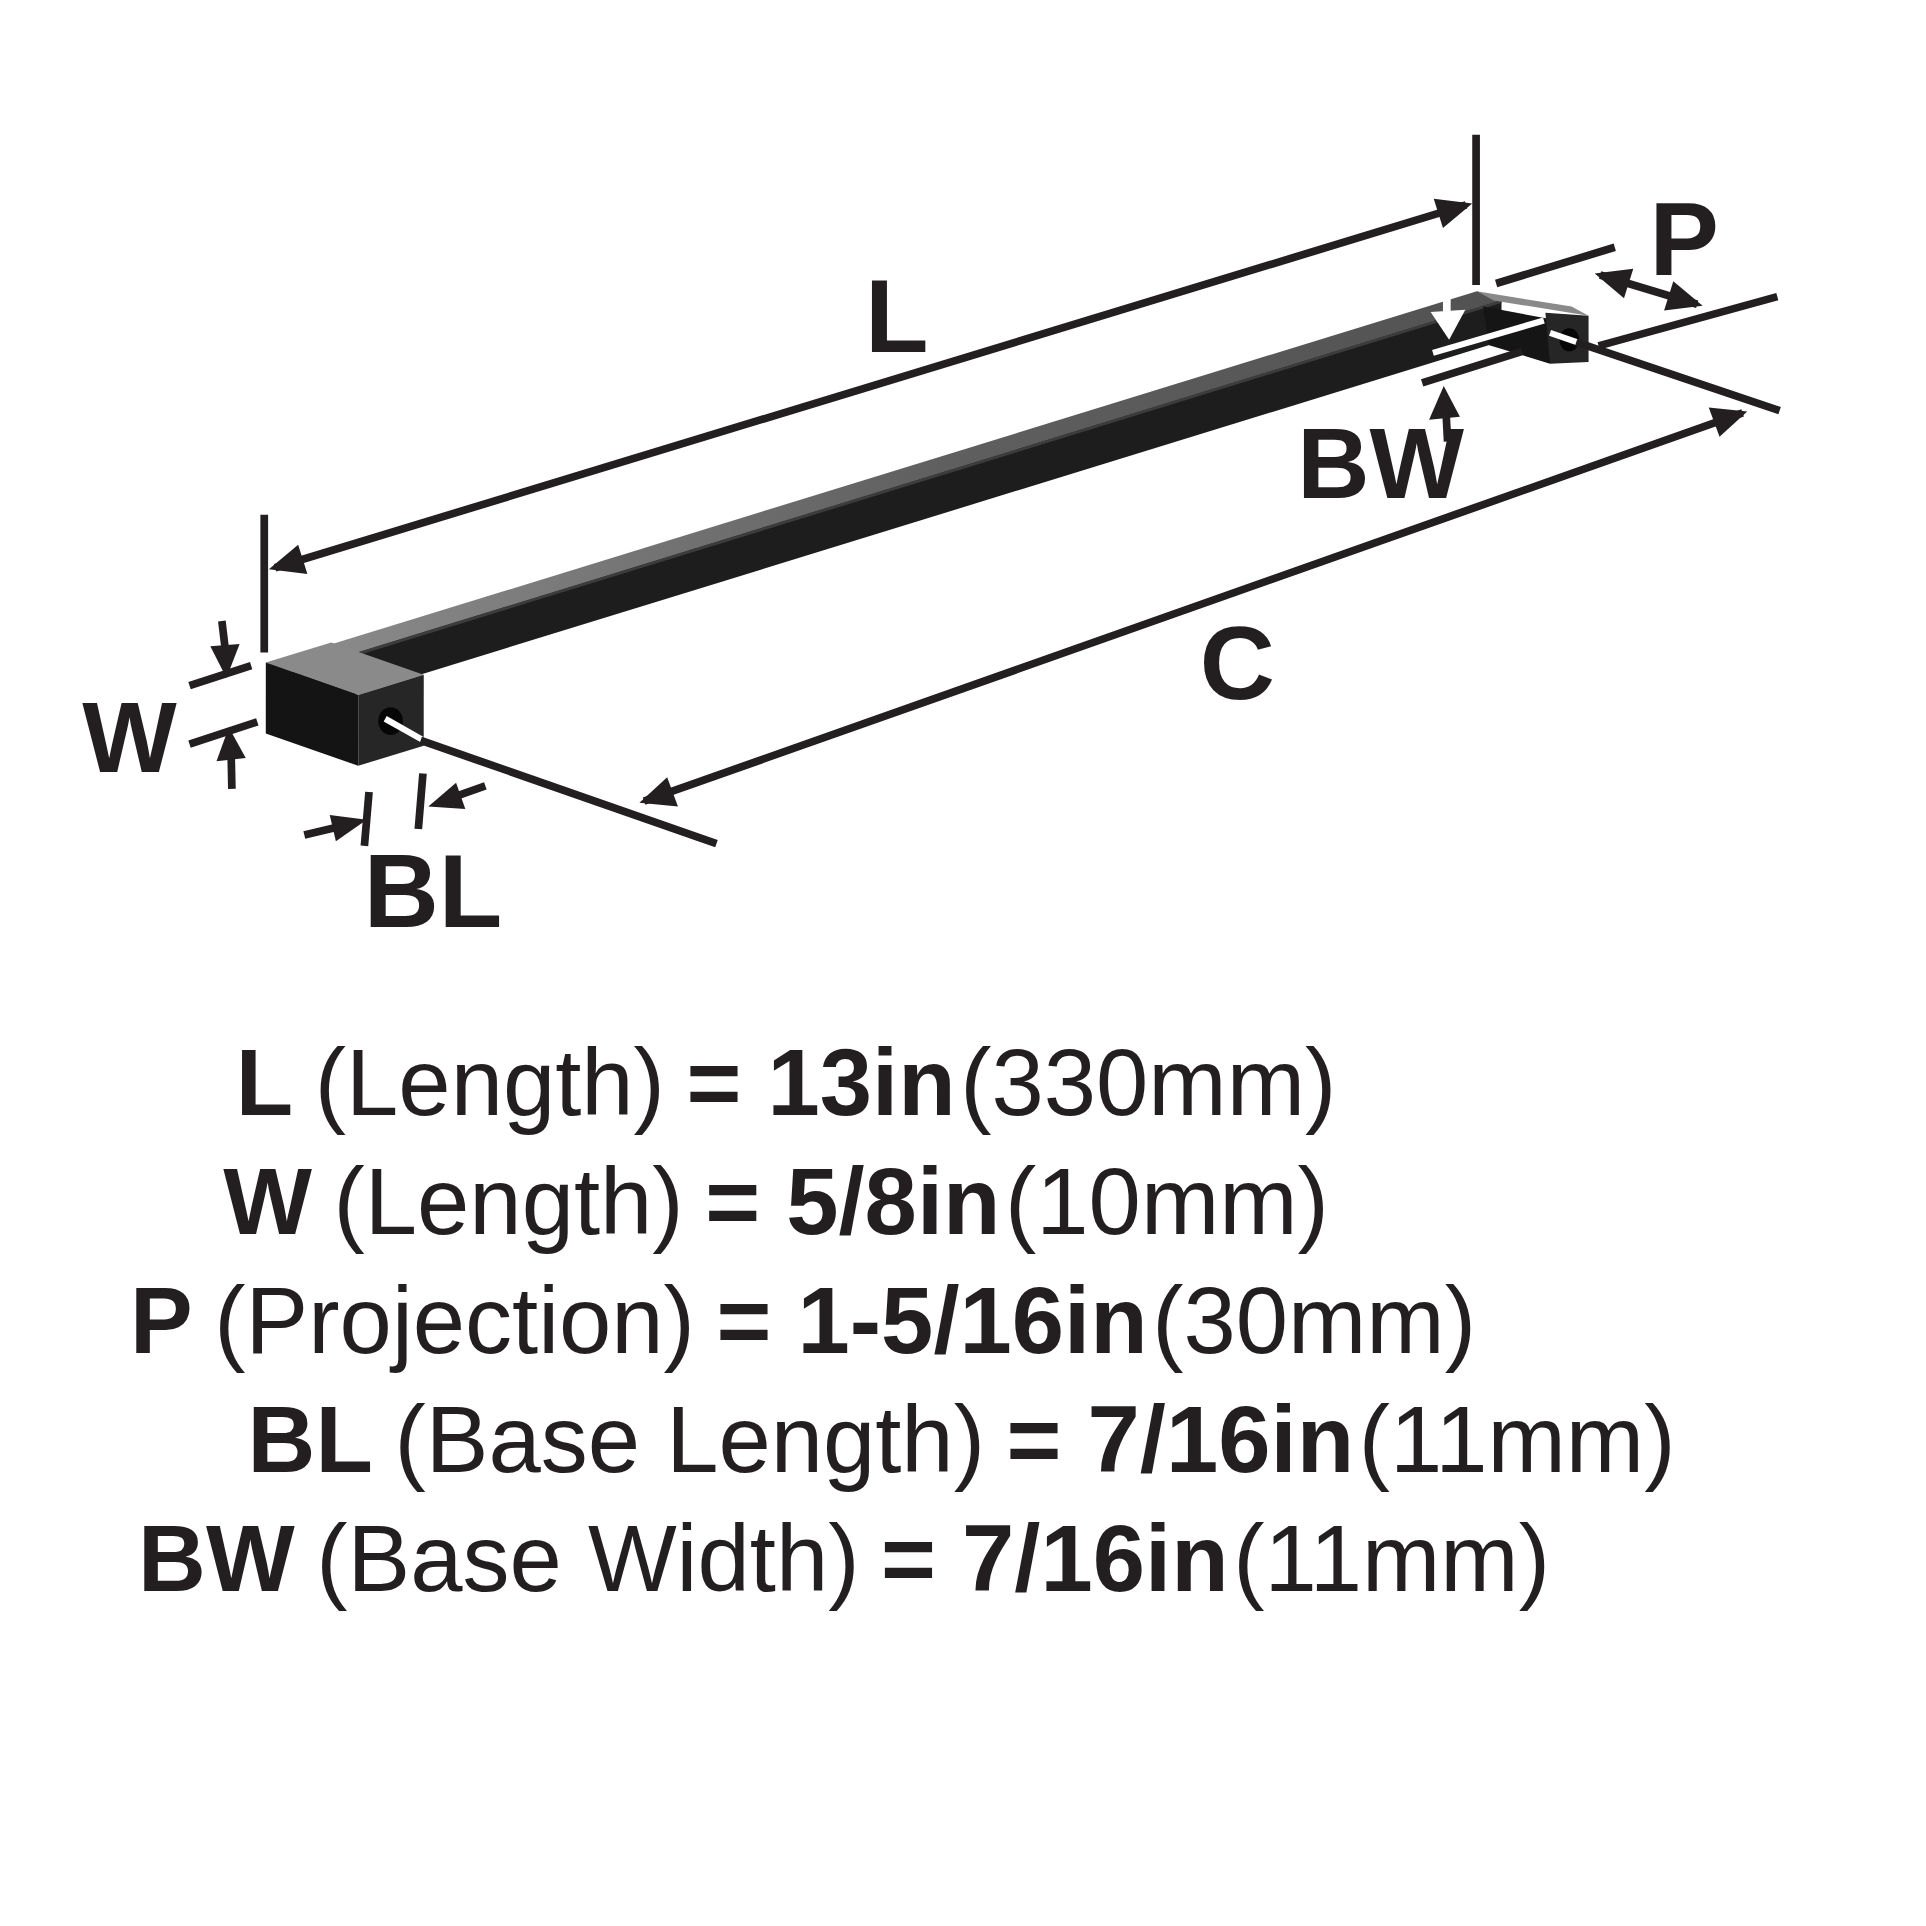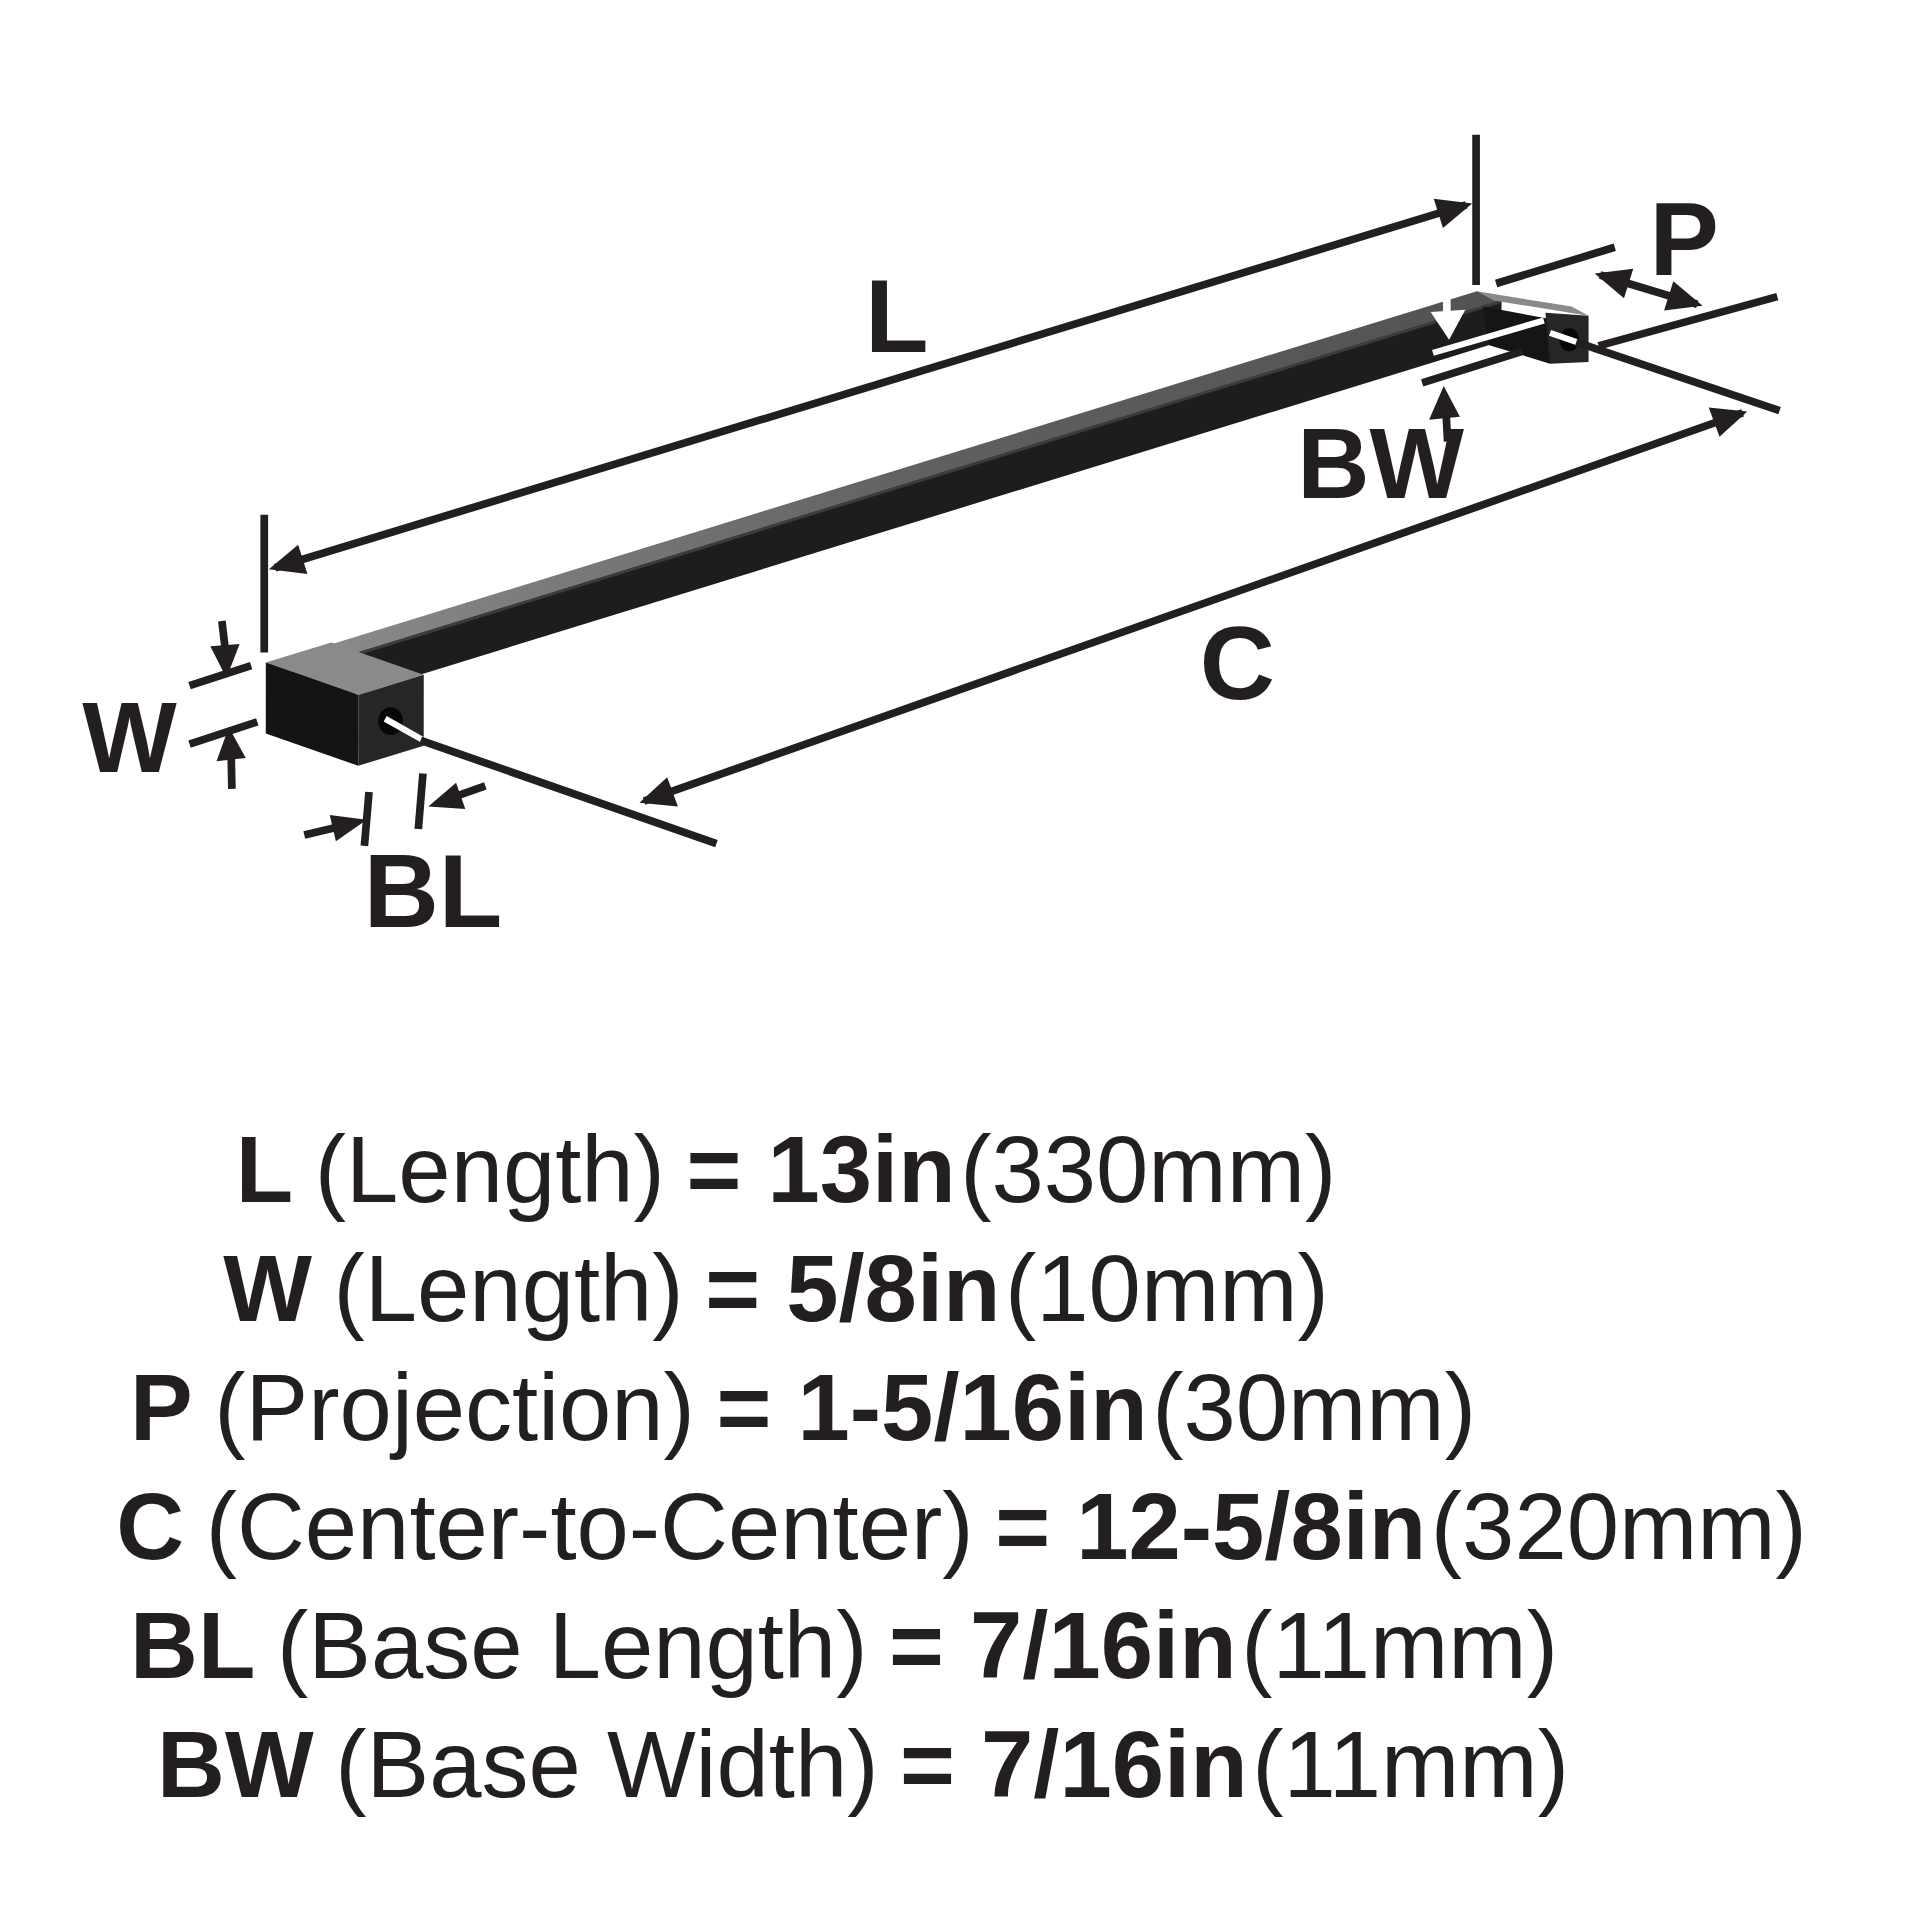--- a/index.html
+++ b/index.html
@@ -1,21 +1,21 @@
 <!DOCTYPE html>
 <html style="font-size:12.3px"><head>
 <meta charset="utf-8">
 <style>
   html,body{margin:0;padding:0;background:#fff;}
   body{width:1926px;height:1926px;position:relative;font-family:"Liberation Sans",sans-serif;}
   .stage{position:absolute;left:0;top:0;width:1926px;height:1926px;background:#fff;overflow:hidden;}
   svg.diagram{position:absolute;left:0;top:0;width:1926px;height:1926px;display:block;}
   svg text{font-family:"Liberation Sans",sans-serif;font-weight:bold;fill:#231f20;}
 
-  .specs{position:absolute;left:0;top:1110px;width:1926px;}
+  .specs{position:absolute;left:0;top:1023px;width:1926px;}
   .spec-row{position:relative;width:1926px;height:119px;line-height:119px;
             text-align:center;font-size:94px;color:#231f20;white-space:nowrap;}
   .spec-row .b{font-weight:bold;}
   .spec-row .n{font-weight:normal;}
   .spec-row .code{font-weight:bold;}
   .spec-row .lbl{margin:0 21.6px;}
   .spec-row .imp{margin-right:4.6px;}
   
   .spec-row:nth-child(1){transform:translateX(-177px);}
   .spec-row:nth-child(2){transform:translateX(-187px);}
@@ -120,23 +120,20 @@
     <div class="spec-row">
       <span class="code">L</span><span class="n lbl">(Length)</span><span class="b imp">= 13in</span><span class="n">(330mm)</span>
     </div>
     <div class="spec-row">
       <span class="code">W</span><span class="n lbl">(Length)</span><span class="b imp">= 5/8in</span><span class="n">(10mm)</span>
     </div>
     <div class="spec-row">
       <span class="code">P</span><span class="n lbl">(Projection)</span><span class="b imp">= 1-5/16in</span><span class="n">(30mm)</span>
     </div>
     <div class="spec-row">
-      <span class="code">C</span><span class="n lbl">(Center-to-Center)</span><span class="b imp">= 12-5/8in</span><span class="n">(320mm)</span>
-    </div>
-    <div class="spec-row">
       <span class="code">BL</span><span class="n lbl">(Base Length)</span><span class="b imp">= 7/16in</span><span class="n">(11mm)</span>
     </div>
     <div class="spec-row">
       <span class="code">BW</span><span class="n lbl">(Base Width)</span><span class="b imp">= 7/16in</span><span class="n">(11mm)</span>
     </div>
   </div>
 </div>
 
 
 </body></html>

